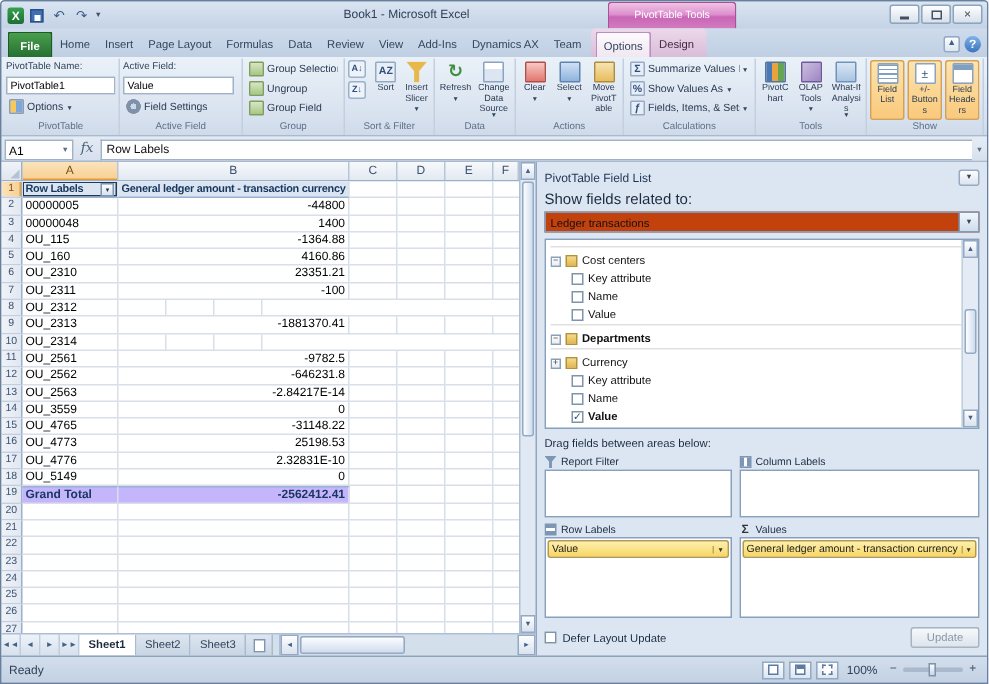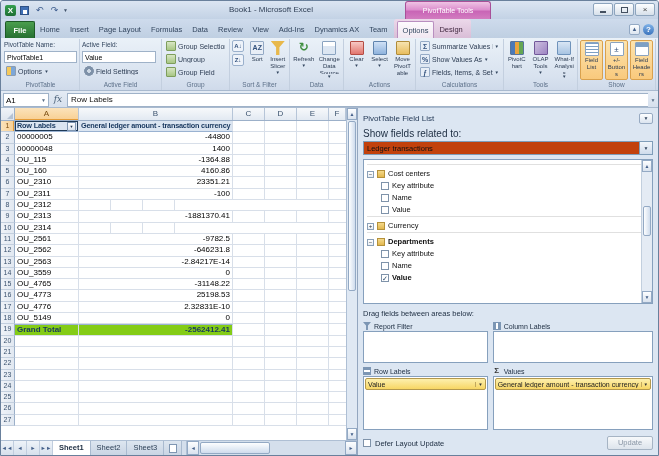--- a/index.html
+++ b/index.html
@@ -98,21 +98,21 @@
   .rowhead.sel{background:linear-gradient(90deg,#fbe3bb,#f8cf92);box-shadow:inset -1px 0 0 #e49c38;color:#7a4d12}
   .cell{border-right:1px solid #d8dfe9;border-bottom:1px solid #d8dfe9;font-size:8px;line-height:10.5px;padding:0 2px;white-space:nowrap;overflow:hidden;color:#000}
   .cell.a{width:64px;flex:0 0 64px}
   .cell.b{width:154px;flex:0 0 154px}
   .cell.c,.cell.d,.cell.e{width:32px;flex:0 0 32px}
   .cell.f{flex:1;border-right:none}
   .cell.num{text-align:right}
   .pivot-head .cell.a,.pivot-head .cell.b{background:#dbe5f1;font-weight:bold;color:#17375e;border-bottom:1px solid #9ab2d1;font-size:7.3px;letter-spacing:-0.2px}
   .pivot-head .cell.a{display:flex;align-items:center;justify-content:space-between;box-shadow:inset 0 0 0 1px #1f3a57}
   .filter-btn{width:9px;height:9px;background:linear-gradient(#fdfeff,#d9e2ee);border:1px solid #7f96b2;font-size:4px;line-height:7px;text-align:center;color:#243a52;flex:0 0 9px}
-  .total .cell.a,.total .cell.b{background:#84cc16;font-weight:bold;color:#17375e;border-top:1px solid #9ab2d1}
+  .total .cell.a,.total .cell.b{background:#c4b5fd;font-weight:bold;color:#17375e;border-top:1px solid #9ab2d1}
   .vscroll{flex:0 0 11px;background:#dfe8f3;border-left:1px solid #aebfd4;display:flex;flex-direction:column}
   .sbtn{flex:0 0 11px;background:linear-gradient(#fdfeff,#d9e2ee);border:1px solid #93a9c4;font-size:5px;text-align:center;line-height:10px;color:#44608a}
   .vthumb{margin:1px;height:170px;background:linear-gradient(90deg,#fdfeff,#cfdced);border:1px solid #93a9c4;border-radius:2px}
   .vtrack{flex:1}
   .sheetbar{flex:0 0 15px;display:flex;align-items:stretch;background:#d4dfec;border-top:1px solid #aebfd4;overflow:hidden}
   .snavbtn{width:13px;flex:0 0 13px;font-size:5.5px;color:#44608a;text-align:center;line-height:14px;background:linear-gradient(#eef3f9,#d6e0ec);border-right:1px solid #c0cdde}
   .stab{padding:0 6px;font-size:7.5px;line-height:14px;color:#2f4258;background:linear-gradient(#dde6f0,#c9d5e4);border-right:1px solid #a9bacf;white-space:nowrap}
   .stab.active{background:#fff;font-weight:bold;color:#1c2c40}
   .addsheet{width:18px;flex:0 0 18px;background:linear-gradient(#dde6f0,#c9d5e4);border-right:1px solid #a9bacf;display:flex;align-items:center;justify-content:center}
   .addsheet span{width:8px;height:9px;background:#fff;border:1px solid #7f96b2;display:inline-block}
@@ -701,29 +701,29 @@
               <span class="tlabel">Key attribute</span>
             </div>
             <div class="tnode field">
               <span class="cb"></span>
               <span class="tlabel">Name</span>
             </div>
             <div class="tnode field">
               <span class="cb"></span>
               <span class="tlabel">Value</span>
             </div>
+            <div class="tnode dim sep bold">
+              <span class="expander">−</span>
+              <span class="dimicon"></span>
+              <span class="tlabel">Departments</span>
+            </div>
             <div class="tnode dim sep">
               <span class="expander">+</span>
               <span class="dimicon"></span>
               <span class="tlabel">Currency</span>
-            </div>
-            <div class="tnode dim sep bold">
-              <span class="expander">−</span>
-              <span class="dimicon"></span>
-              <span class="tlabel">Departments</span>
             </div>
             <div class="tnode field">
               <span class="cb"></span>
               <span class="tlabel">Key attribute</span>
             </div>
             <div class="tnode field">
               <span class="cb"></span>
               <span class="tlabel">Name</span>
             </div>
             <div class="tnode field bold">
@@ -780,13 +780,36 @@
           </div>
         </div>
       <div class="defer-row">
         <span class="defer-cb"></span>
         <span class="defer-label">Defer Layout Update</span>
         <span class="update-btn">Update</span>
       </div>
     </div>
   </div>
 
+  <div class="statusbar">
+    <span>Ready</span>
+    <span class="sb-right">
+      <span class="vbtn">
+          <span class="vb1"></span>
+        </span>
+      <span class="vbtn">
+          <span class="vb2"></span>
+        </span>
+      <span class="vbtn">
+          <span class="vb3"></span>
+        </span>
+      <span class="zoom-label">100%</span>
+      <span class="zslider">
+        <span class="zbtn">−</span>
+        <span class="ztrack">
+            <span class="ztick"></span>
+            <span class="zthumb"></span>
+          </span>
+        <span class="zbtn">+</span>
+      </span>
+    </span>
+  </div>
 </div>
 
 </body></html>

